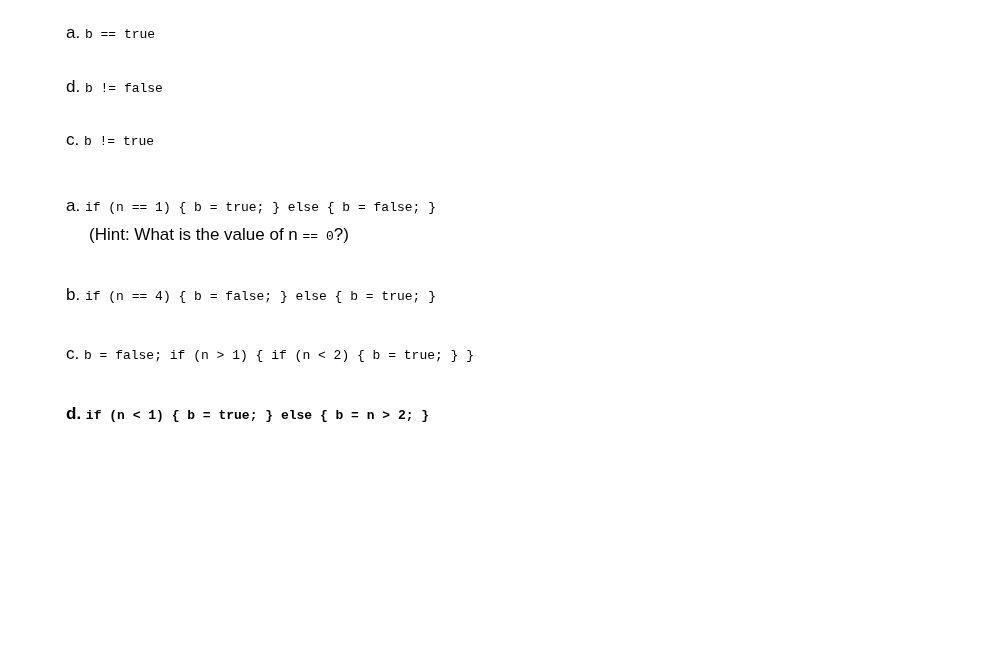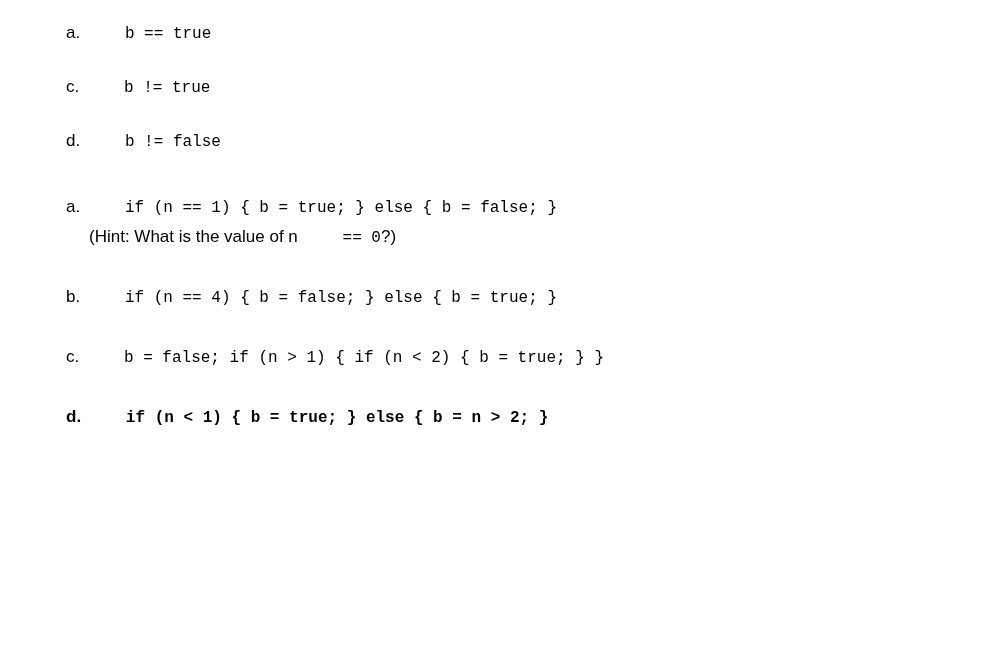--- a/index.html
+++ b/index.html
@@ -22,22 +22,21 @@
     }
     .sub-item {
       margin-bottom: 28px;
     }
     .sub-item-last {
       margin-bottom: 0;
       font-weight: bold;
     }
     code, .code {
       font-family: "Courier New", Courier, monospace;
-      font-size: 16px;
-      margin-left: 40px;
+      font-size: 13px;
     }
     .label {
       display: inline;
     }
     .hint {
       margin-left: 23px;
       margin-top: 4px;
     }
     .q2 .sub-item {
       margin-bottom: 34px;
@@ -45,24 +44,24 @@
   </style>
 </head>
 <body>
 
 <div class="question">
   <div class="sub-items">
     <div class="sub-item">
       <span class="label">a. </span><span class="code">b == true</span>
     </div>
     <div class="sub-item">
-      <span class="label">c. </span><span class="code">b != true</span>
+      <span class="label">d. </span><span class="code">b != false</span>
     </div>
     <div class="sub-item">
-      <span class="label">d. </span><span class="code">b != false</span>
+      <span class="label">c. </span><span class="code">b != true</span>
     </div>
   </div>
 </div>
 
 <div class="question q2">
   <div class="sub-items">
     <div class="sub-item">
       <div>
         <span class="label">a. </span><span class="code">if (n == 1) { b = true; } else { b = false; }</span>
       </div>

